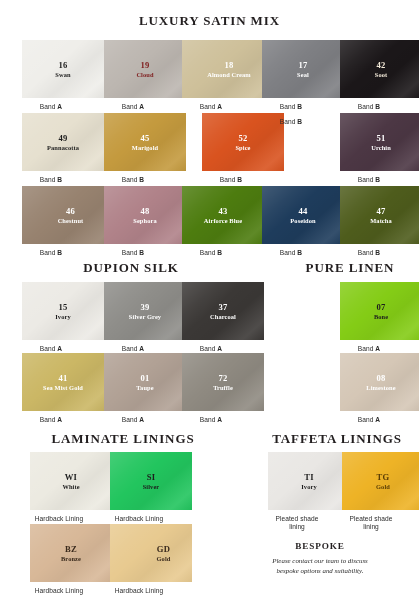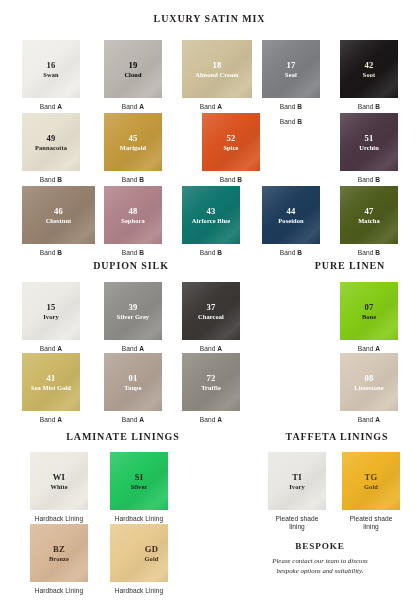--- a/index.html
+++ b/index.html
@@ -13,35 +13,35 @@
     position: relative;
     overflow: hidden;
     font-family: "Liberation Serif", serif;
     color: #1d1d1d;
   }
 
   .section-title {
     position: absolute;
     font-family: "Liberation Serif", serif;
     font-weight: bold;
-    font-size: 10px;
+    font-size: 13px;
     letter-spacing: 0.9px;
     color: #231f20;
     text-align: center;
     white-space: nowrap;
   }
 
   .swatch-cell {
     position: absolute;
     width: 58px;
     text-align: center;
   }
 
   .swatch-chip {
-    width: 58px;
+    width: 82px;
     height: 58px;
     position: relative;
     display: block;
     overflow: hidden;
   }
   
   .swatch-chip::after {
     content: "";
     position: absolute;
     left: 0; top: 0; right: 0; bottom: 0;
@@ -134,21 +134,21 @@
     <span class="chip-text" style="color: rgb(29, 29, 29);">
       <span class="chip-code">16</span>
       <span class="chip-name">Swan</span>
     </span>
   </span>
   <span class="chip-caption"><span>Band </span><b>A</b></span>
 </div>
 
 <div class="swatch-cell" style="left:104px; top:40px;">
   <span class="swatch-chip" style="background-color: rgb(188, 182, 176);">
-    <span class="chip-text" style="color: #000000; text-align: center;">
+    <span class="chip-text" style="color: #7f1d1d; text-align: center;">
       <span class="chip-code">19</span>
       <span class="chip-name">Cloud</span>
     </span>
   </span>
   <span class="chip-caption"><span>Band </span><b>A</b></span>
 </div>
 
 <div class="swatch-cell" style="left:182px; top:40px;">
   <span class="swatch-chip" style="background-color: rgb(206, 192, 154); padding-left: 12px;">
     <span class="chip-text" style="color: rgb(255, 255, 255);">
@@ -237,21 +237,21 @@
   <span class="swatch-chip" style="background-color: rgb(176, 130, 137);">
     <span class="chip-text" style="color: rgb(255, 255, 255);">
       <span class="chip-code">48</span>
       <span class="chip-name">Sephora</span>
     </span>
   </span>
   <span class="chip-caption"><span>Band </span><b>B</b></span>
 </div>
 
 <div class="swatch-cell" style="left:182px; top:186px;">
-  <span class="swatch-chip" style="background-color: #0f766e;">
+  <span class="swatch-chip" style="background-color: #4d7c0f;">
     <span class="chip-text" style="color: rgb(255, 255, 255);">
       <span class="chip-code">43</span>
       <span class="chip-name">Airforce Blue</span>
     </span>
   </span>
   <span class="chip-caption"><span>Band </span><b>B</b></span>
 </div>
 
 <div class="swatch-cell" style="left:262px; top:186px;">
   <span class="swatch-chip" style="background-color: rgb(30, 60, 92);">

